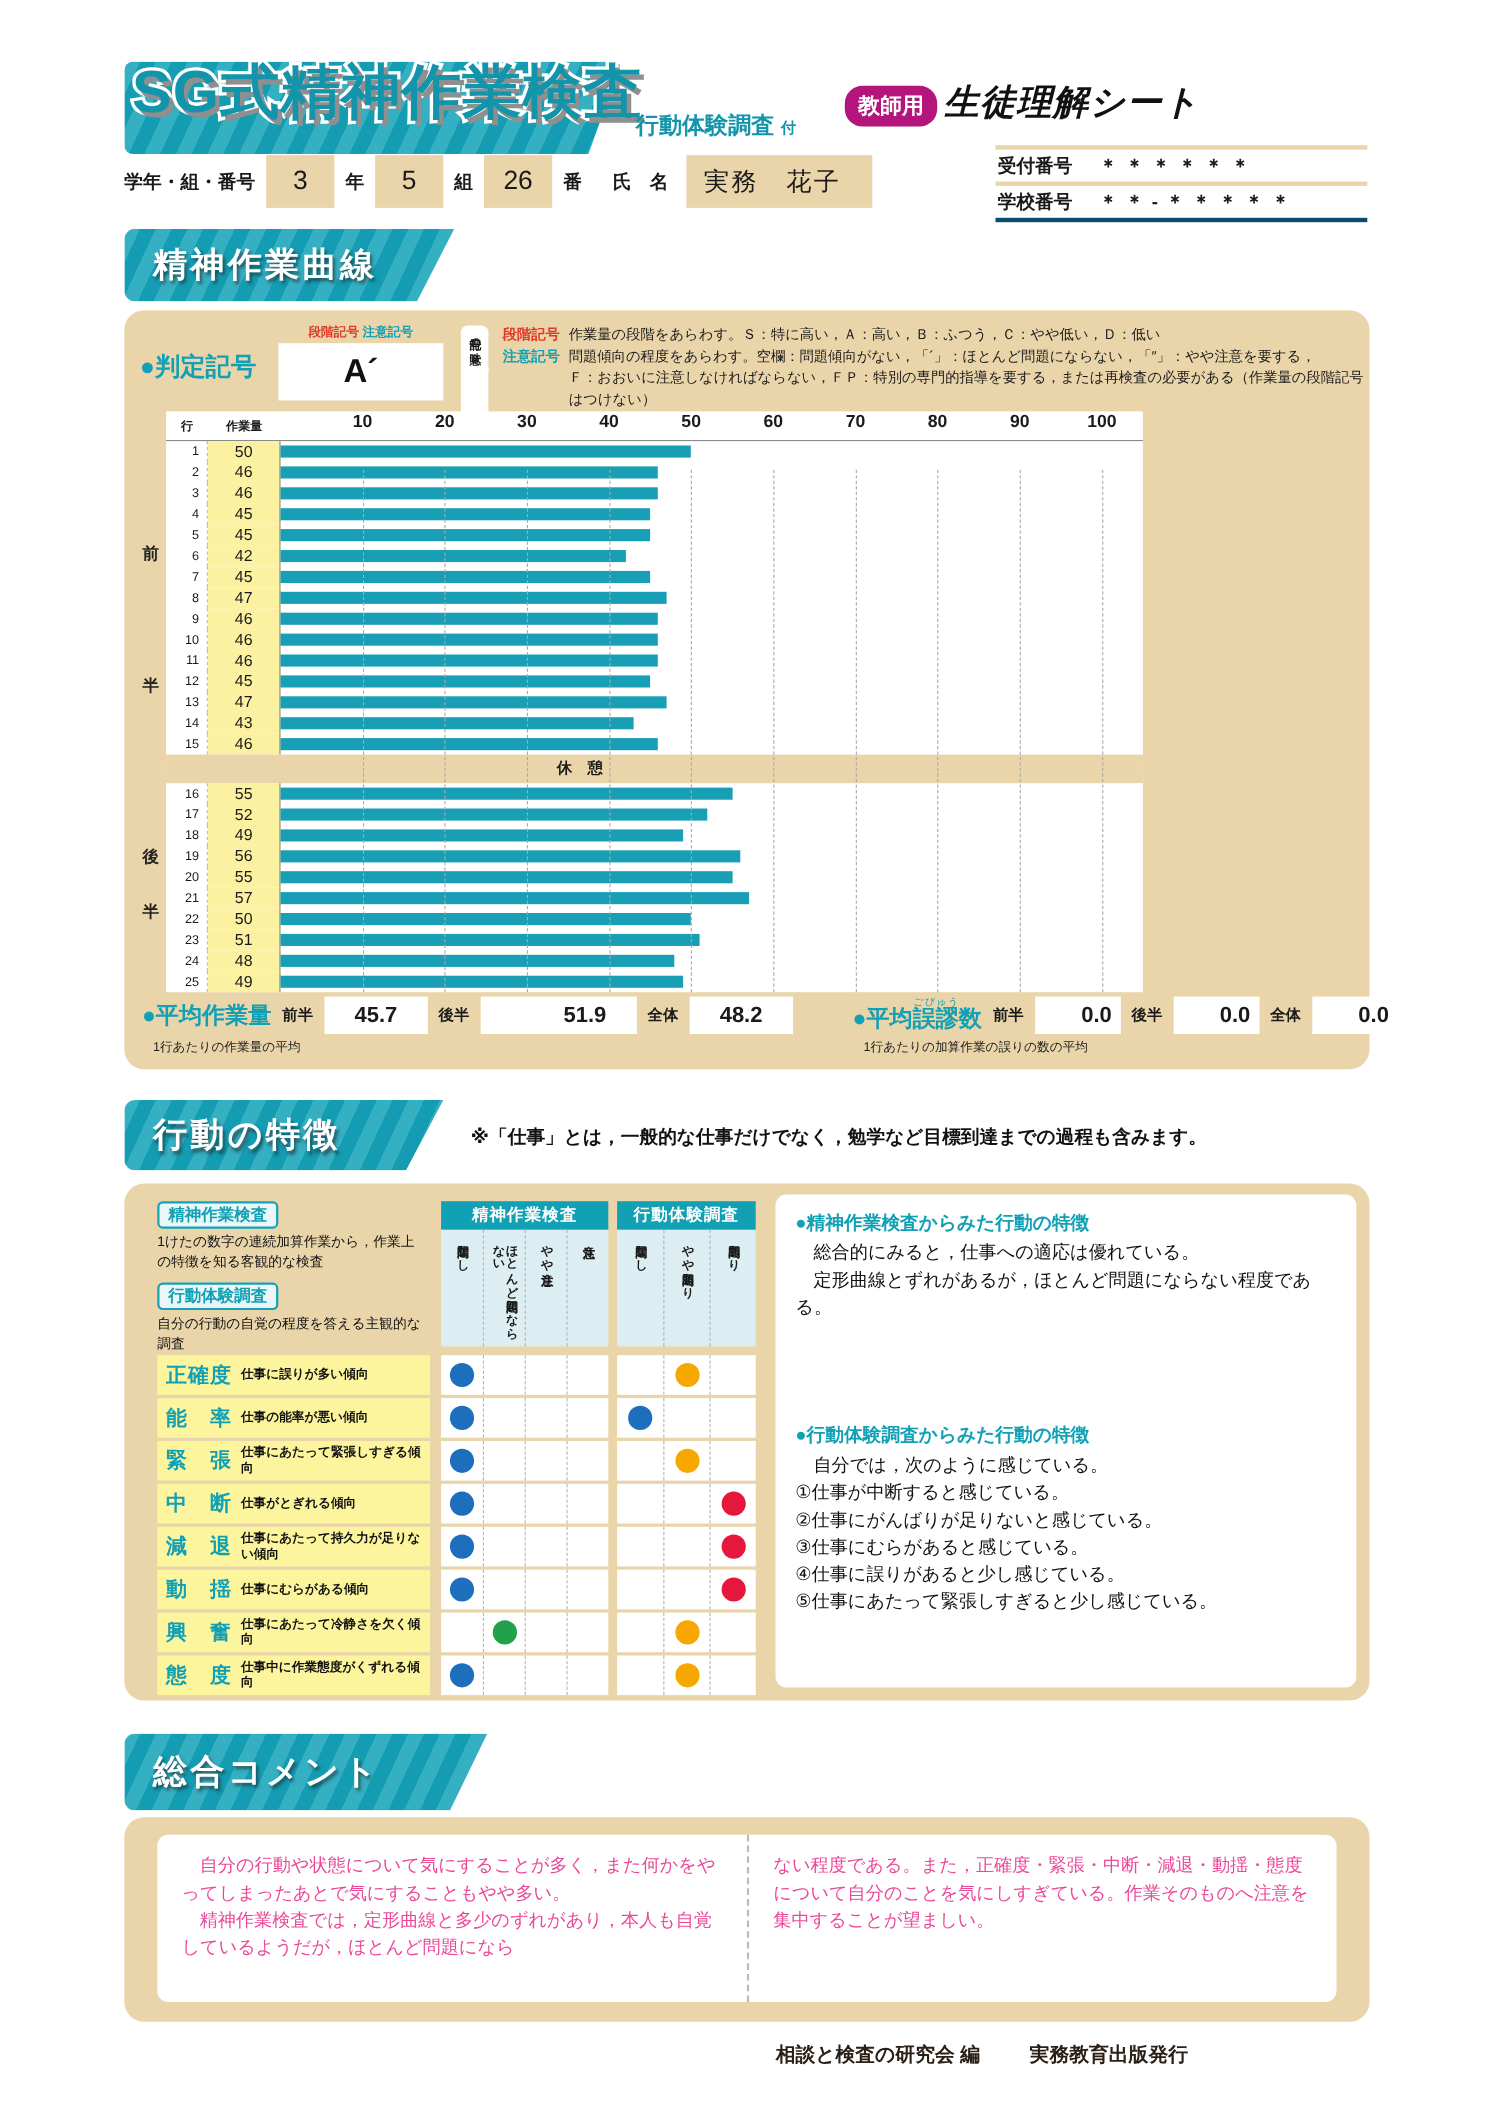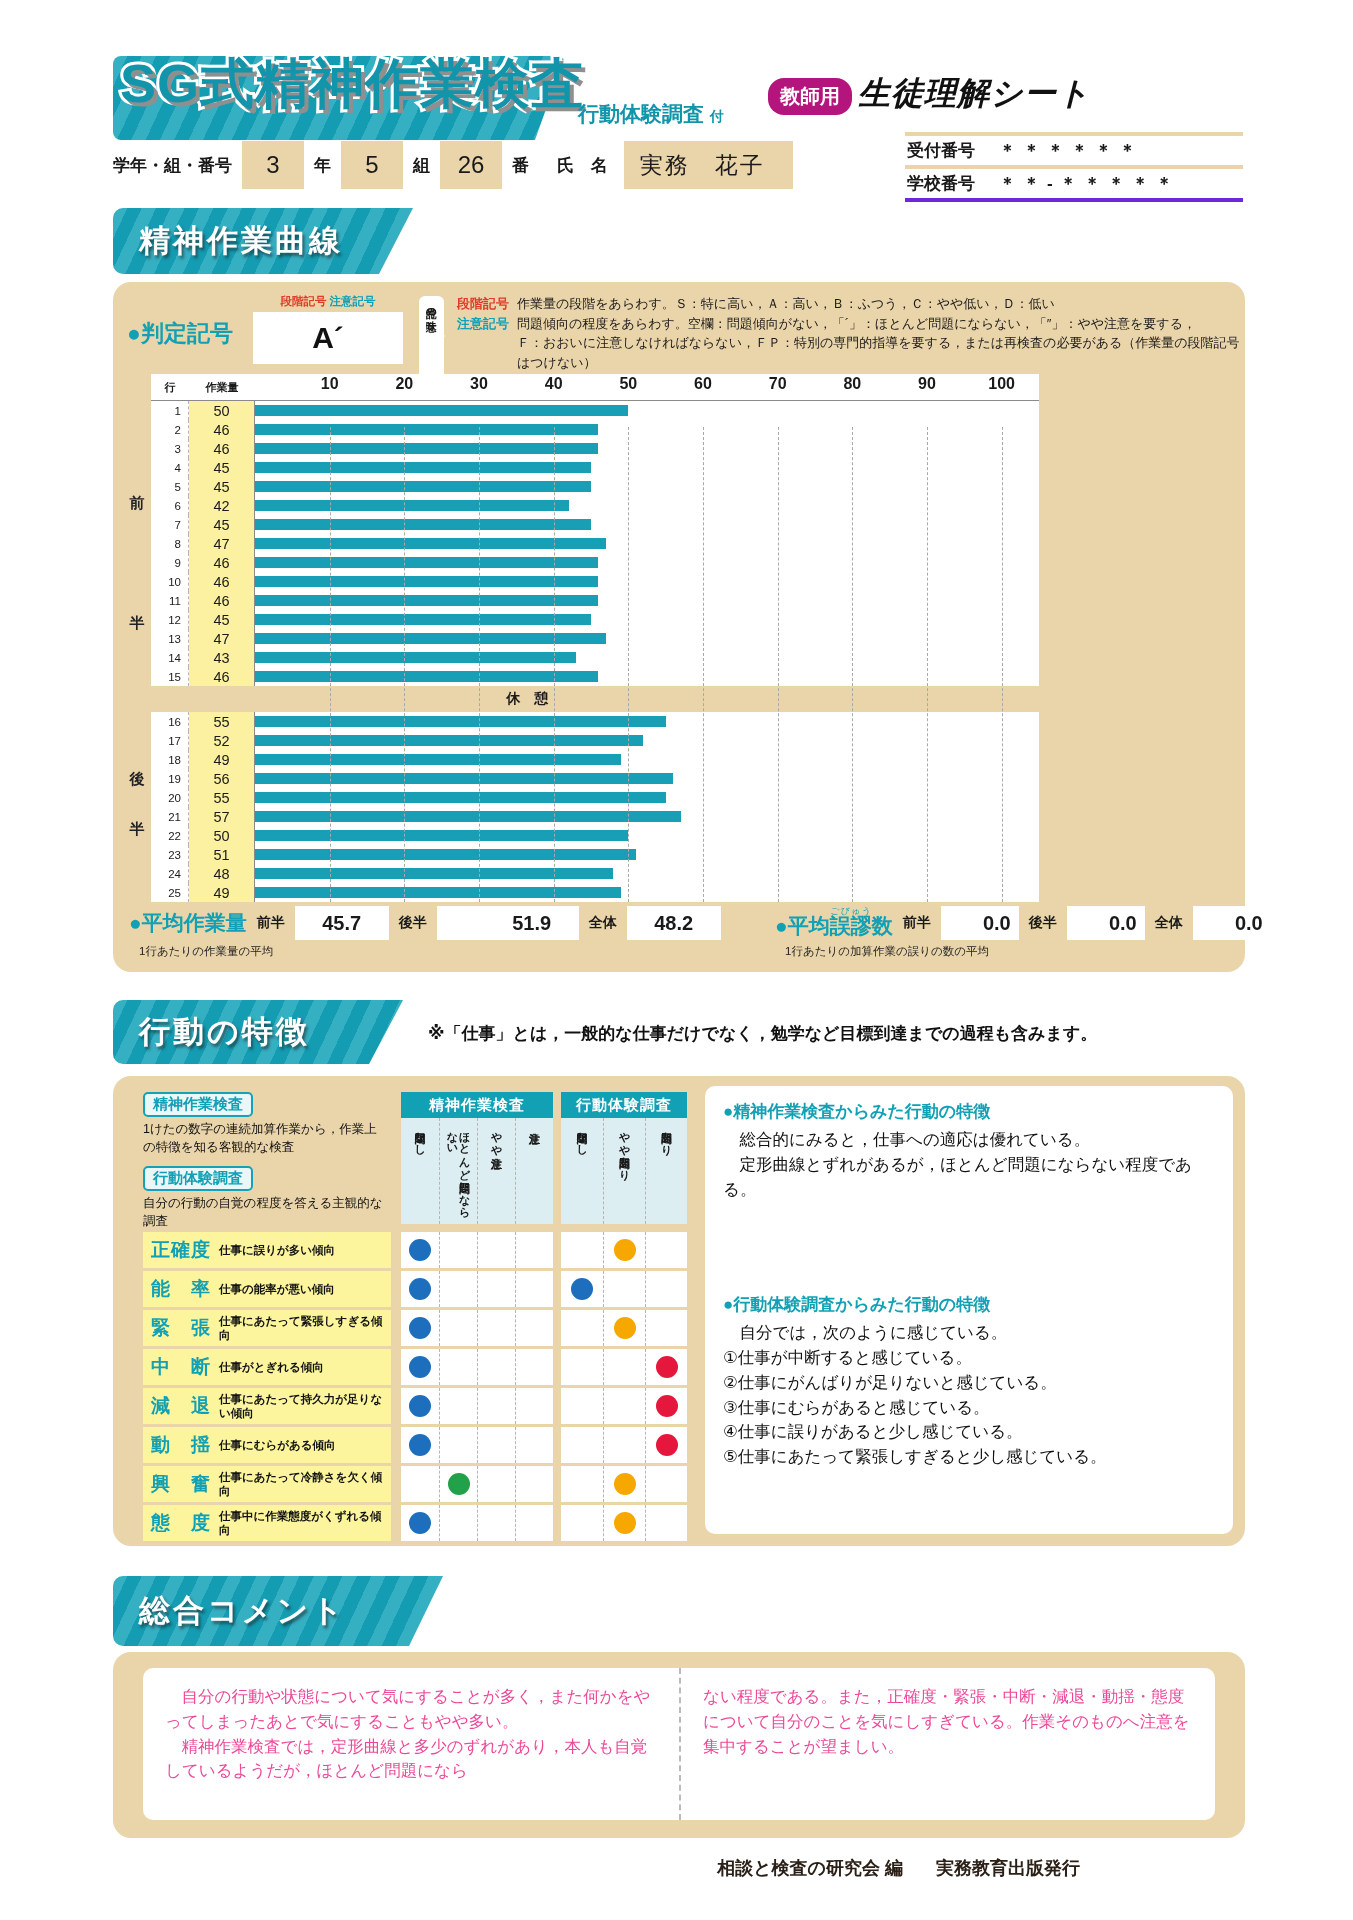--- a/index.html
+++ b/index.html
@@ -17,21 +17,21 @@
   #main-title{left:120px;top:48px;font-size:54px;font-weight:bold;letter-spacing:1px;
       color:#1295ab;-webkit-text-stroke:6px #fff;paint-order:stroke fill;
       text-shadow:4px 4px 0 #8f8f8f;}
   #subtitle{left:578px;top:100px;color:#1295ab;font-weight:bold;font-size:21px;}
   #subtitle .small{font-size:14px;}
   #teacher-badge{left:768px;top:78px;background:#b3157c;color:#fff;font-weight:bold;
       font-size:20px;padding:5px 12px;border-radius:16px;}
   #sheet-title{left:858px;top:72px;font-size:32px;font-weight:bold;letter-spacing:1px;color:#111;font-style:italic;}
   #numbers-box{left:905px;top:132px;width:338px;}
   .numrow{display:flex;align-items:center;border-top:4px solid #ead5aa;padding:3px 2px;}
-  .numrow:last-child{border-bottom:4px solid #6d28d9;}
+  .numrow:last-child{border-bottom:4px solid #0c4a6e;}
   .numrow .lab{font-weight:bold;font-size:17px;width:92px;}
   .numrow .val{font-weight:bold;font-size:17px;letter-spacing:7px;}
   
   #student-row{left:113px;top:140px;width:680px;height:50px;display:flex;align-items:center;gap:10px;}
   #student-row .slabel{font-weight:bold;font-size:17px;}
   .sbox{background:#ead5aa;height:48px;display:flex;align-items:center;justify-content:center;
         font-size:24px;min-width:50px;padding:0 6px;}
   .sunit{font-weight:bold;font-size:17px;}
   #name-box{background:#ead5aa;height:48px;flex:1;display:flex;align-items:center;
         font-size:23px;padding-left:16px;letter-spacing:2px;}
@@ -113,21 +113,21 @@
   #cm2{margin-top:92px;}
   
   #oc-banner{left:113px;top:1576px;width:330px;height:70px;}
   #oc-panel{left:113px;top:1652px;width:1132px;height:186px;}
   #oc-white{left:30px;top:16px;width:1072px;height:152px;background:#fff;border-radius:10px;display:flex;}
   .oc-col{width:50%;padding:16px 22px;box-sizing:border-box;font-size:16.5px;line-height:1.5;
       white-space:pre-line;color:#ec4899;}
   .oc-col+.oc-col{border-left:2px dashed #bbb;}
   
   #footer{left:0;top:1856px;width:1080px;text-align:right;font-size:18px;font-weight:bold;color:#2b2017;}
-  #footer span{margin-left:28px;}
+  #footer span{margin-left:40px;}
 </style>
 </head>
 <body>
 
 <div id="page">
 
   <div id="title-block" class="abs stripes"></div>
   <div id="main-title" class="abs">SG式精神作業検査</div>
   <div id="subtitle" class="abs">
     <span>行動体験調査</span>

